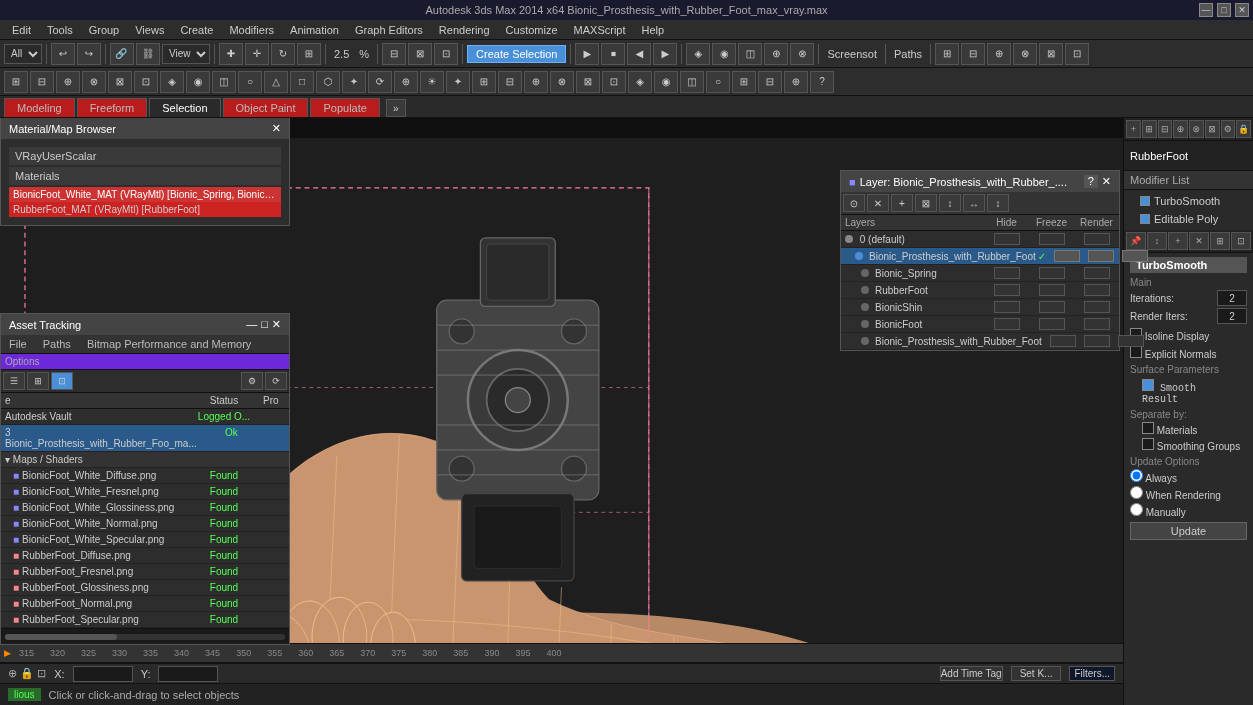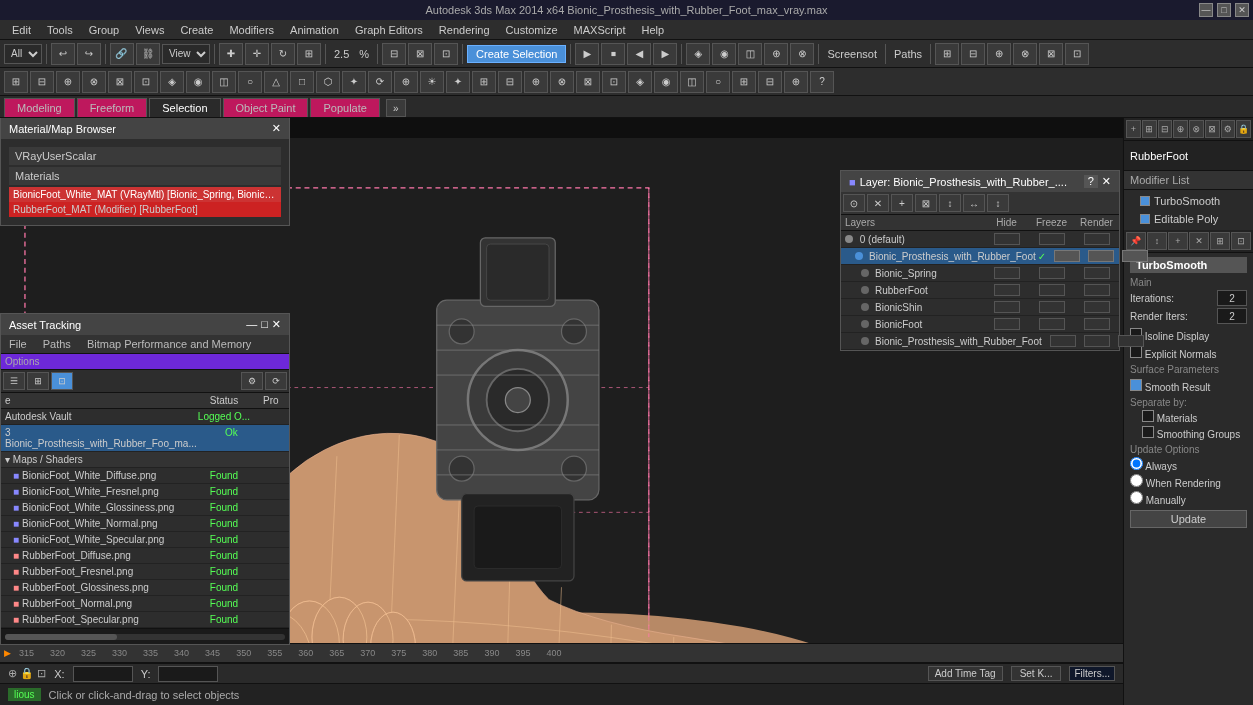--- a/index.html
+++ b/index.html
@@ -105,21 +105,21 @@
     #tab-row {
       height: 22px;
       background: #2a2a2a;
       display: flex;
       align-items: flex-end;
       padding: 0 4px;
       border-bottom: 1px solid #111;
     }
     .tab {
       padding: 3px 12px;
-      background: #be185d;
+      background: #b91c1c;
       border: 1px solid #555;
       border-bottom: none;
       color: #bbb;
       cursor: pointer;
       font-size: 11px;
       margin-right: 2px;
     }
     .tab.active { background: #2a2a2a; color: #fff; }
 
     
@@ -735,21 +735,21 @@
       <span style="margin-right:16px;">400</span>
     </div>
 
     <div id="coord-bar">
       <span style="color:#aaa;">⊕ 🔒 ⊡</span>
       <span>X:</span>
       <input type="text" value="" style="width: 60px; height: 16px; background: rgb(26, 26, 26); border: 1px solid rgb(85, 85, 85); color: rgb(204, 204, 204); font-size: 10px;">
       <span>Y:</span>
       <input type="text" value="" style="width: 60px; height: 16px; background: rgb(26, 26, 26); border: 1px solid rgb(85, 85, 85); color: rgb(204, 204, 204); font-size: 10px;">
       <div style="flex:1;"></div>
-      <div style="background:#333;border:1px solid #555;padding:1px 6px;cursor:pointer;font-size:10px;">Add Time Tag</div>
+      <div style="background:#333;border:1px solid #555;padding:1px 0;cursor:pointer;font-size:10px;">Add Time Tag</div>
       <div style="background:#333;border:1px solid #555;padding:1px 8px;cursor:pointer;font-size:10px;">Set K...</div>
       <div style="background:#0f172a;border:1px solid #555;padding:1px 4px;cursor:pointer;font-size:10px;">Filters...</div>
     </div>
 
     <div id="status-bar">
       <span style="background:#2a6a2a;padding:1px 6px;margin-right:8px;color:#5f5;font-size:10px;">lious</span>
       <span>Click or click-and-drag to select objects</span>
     </div>
 
     <div id="mat-browser">
@@ -761,21 +761,21 @@
         <div class="mat-section">
           <span>VRayUserScalar</span>
         </div>
         <div class="mat-section">
           <span>Materials</span>
         </div>
         <div class="mat-item selected">
           <span>BionicFoot_White_MAT (VRayMtl) [Bionic_Spring, BionicFoot, Bionichin]</span>
         </div>
         <div class="mat-item mat-item2">
-          <span>RubberFoot_MAT (Modifier) [RubberFoot]</span>
+          <span>RubberFoot_MAT (VRayMtl) [RubberFoot]</span>
         </div>
       </div>
     </div>
 
     <div id="asset-tracking">
       <div id="at-title">
         <span>Asset Tracking</span>
         <div style="display:flex;gap:4px;">
           <span style="cursor:pointer;">—</span>
           <span style="cursor:pointer;">□</span>
@@ -955,21 +955,21 @@
       <div style="margin:4px 0;">
         <span class="ts-checkbox"></span>
         <span>Isoline Display</span>
       </div>
       <div style="margin:4px 0;">
         <span class="ts-checkbox"></span>
         <span>Explicit Normals</span>
       </div>
 
       <div style="font-size:10px;color:#888;margin:4px 0 2px;">Surface Parameters</div>
-      <div style="margin:4px 0;">
+      <div style="margin:4px 12px;font-family:Liberation Mono, monospace;">
         <span class="ts-checkbox checked"></span>
         <span>Smooth Result</span>
       </div>
       <div style="font-size:10px;color:#888;margin:2px 0;">Separate by:</div>
       <div style="margin:2px 0 2px 12px;">
         <span class="ts-checkbox"></span>
         <span>Materials</span>
       </div>
       <div style="margin:2px 0 4px 12px;">
         <span class="ts-checkbox"></span>

